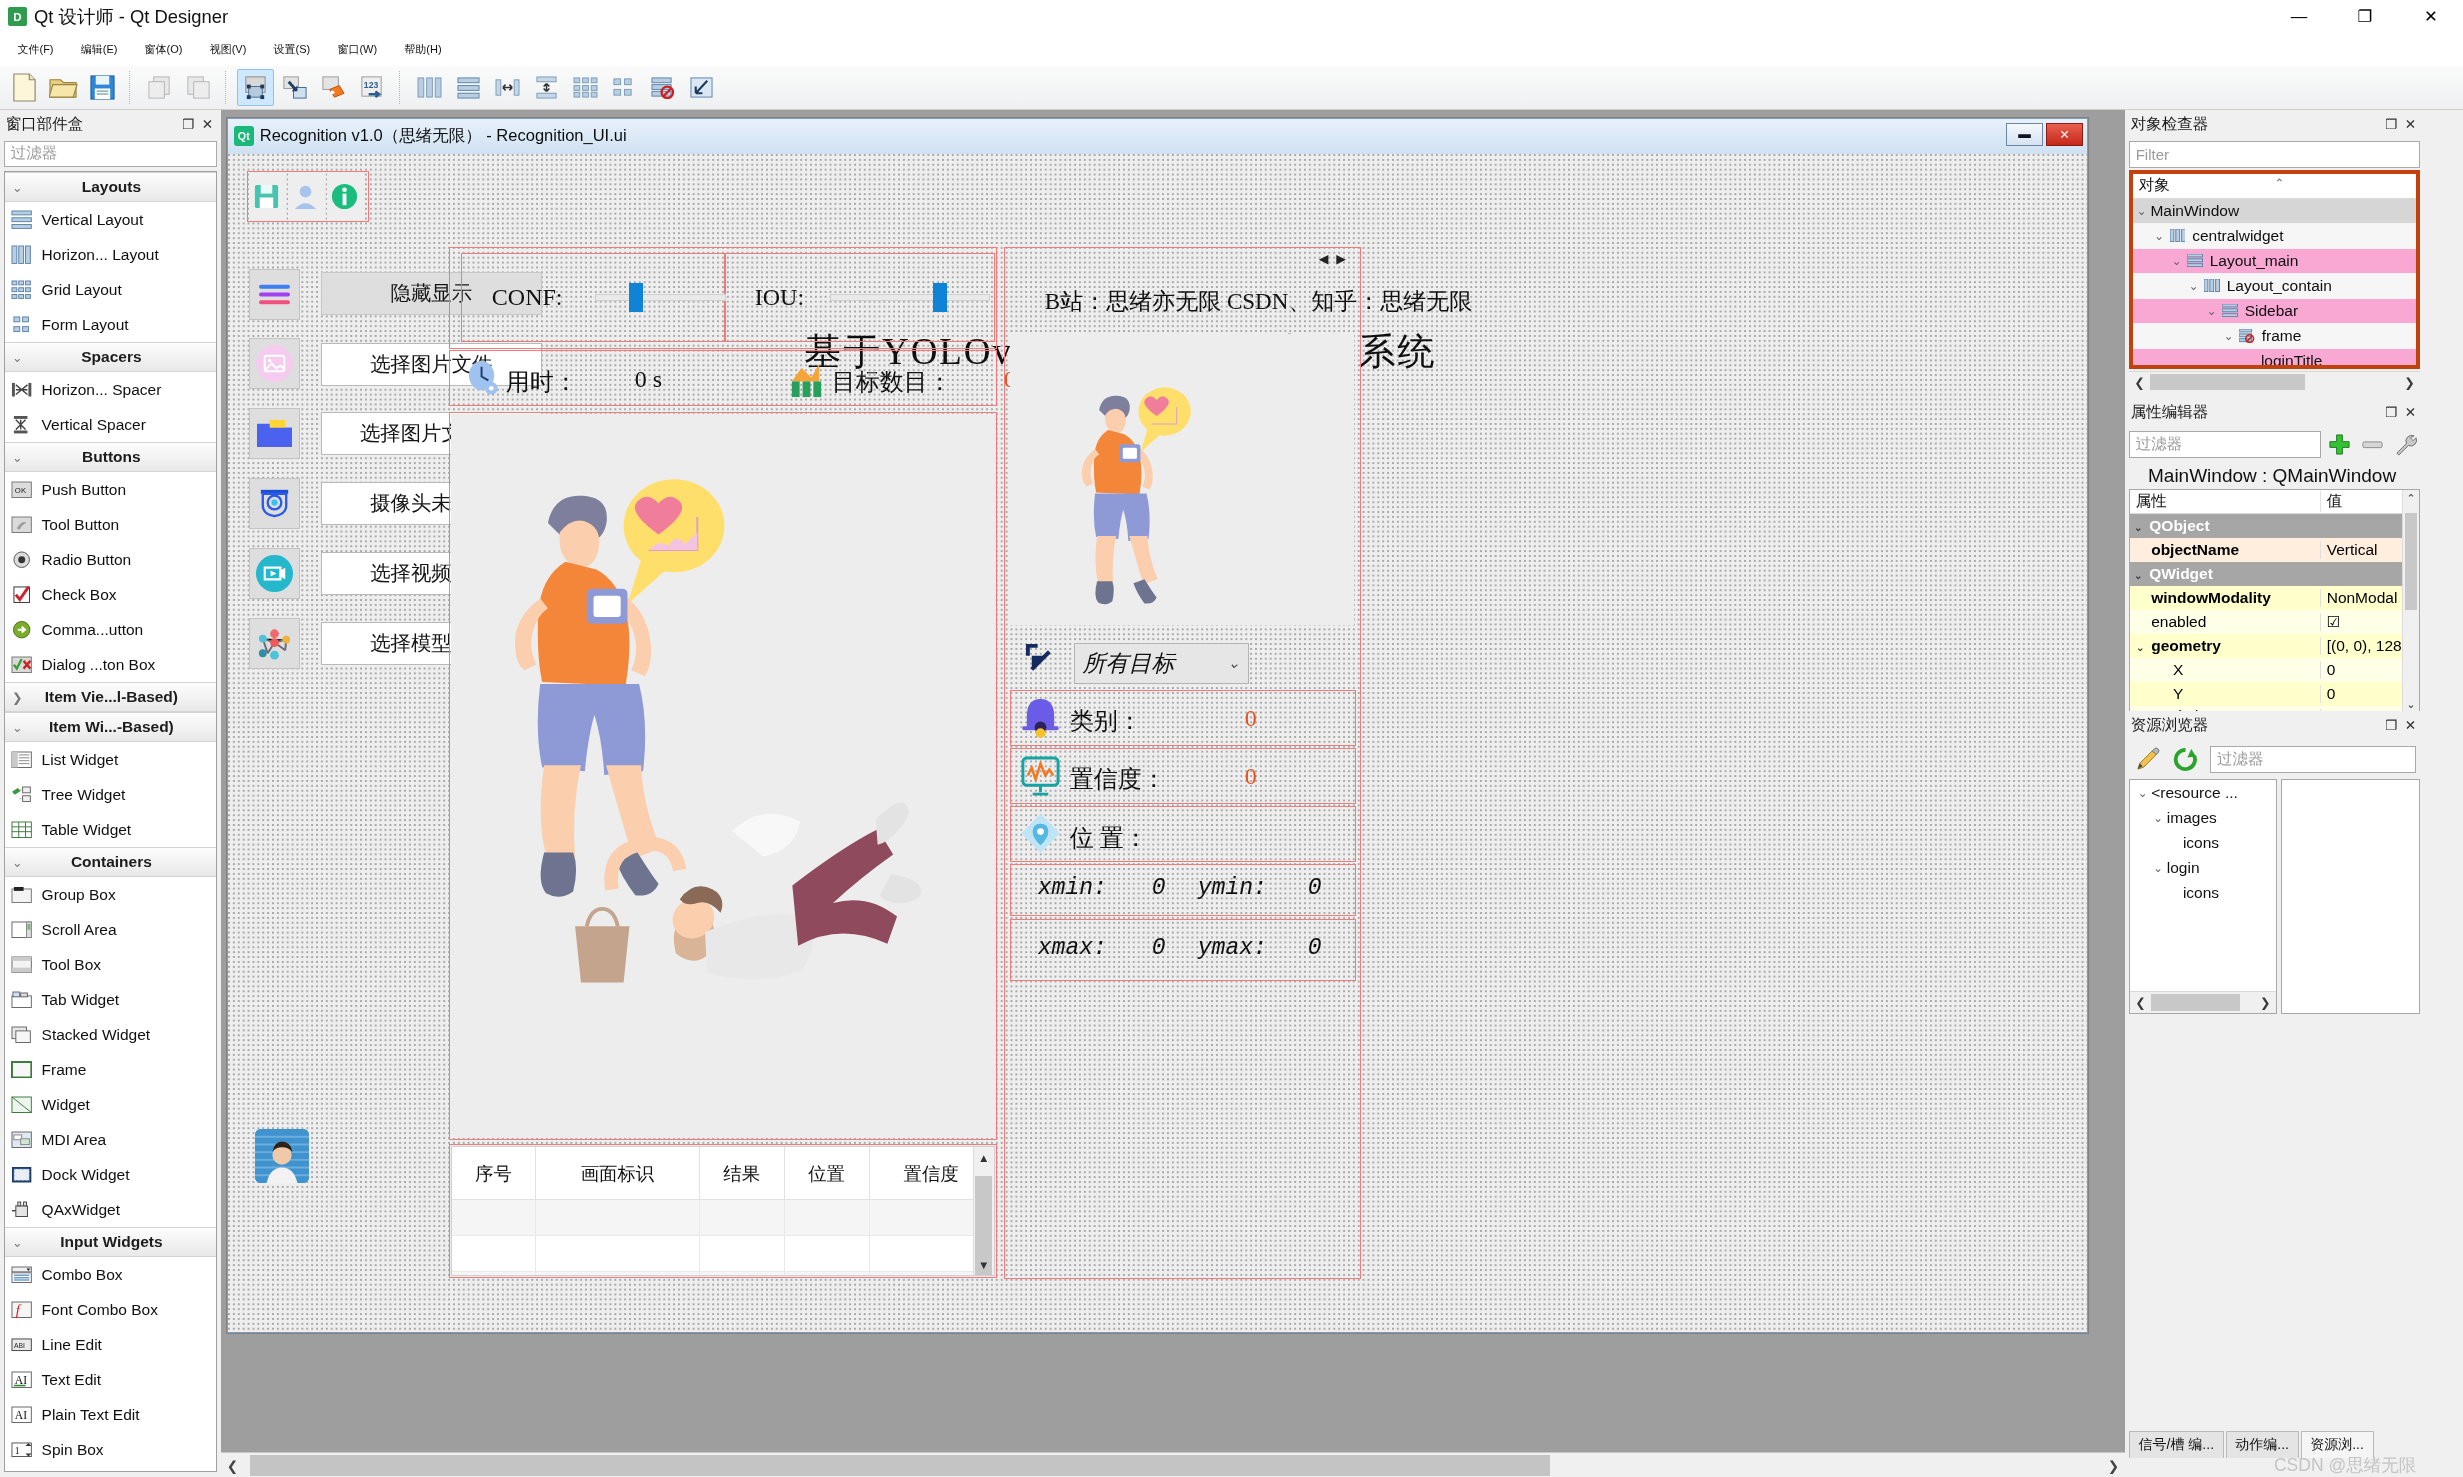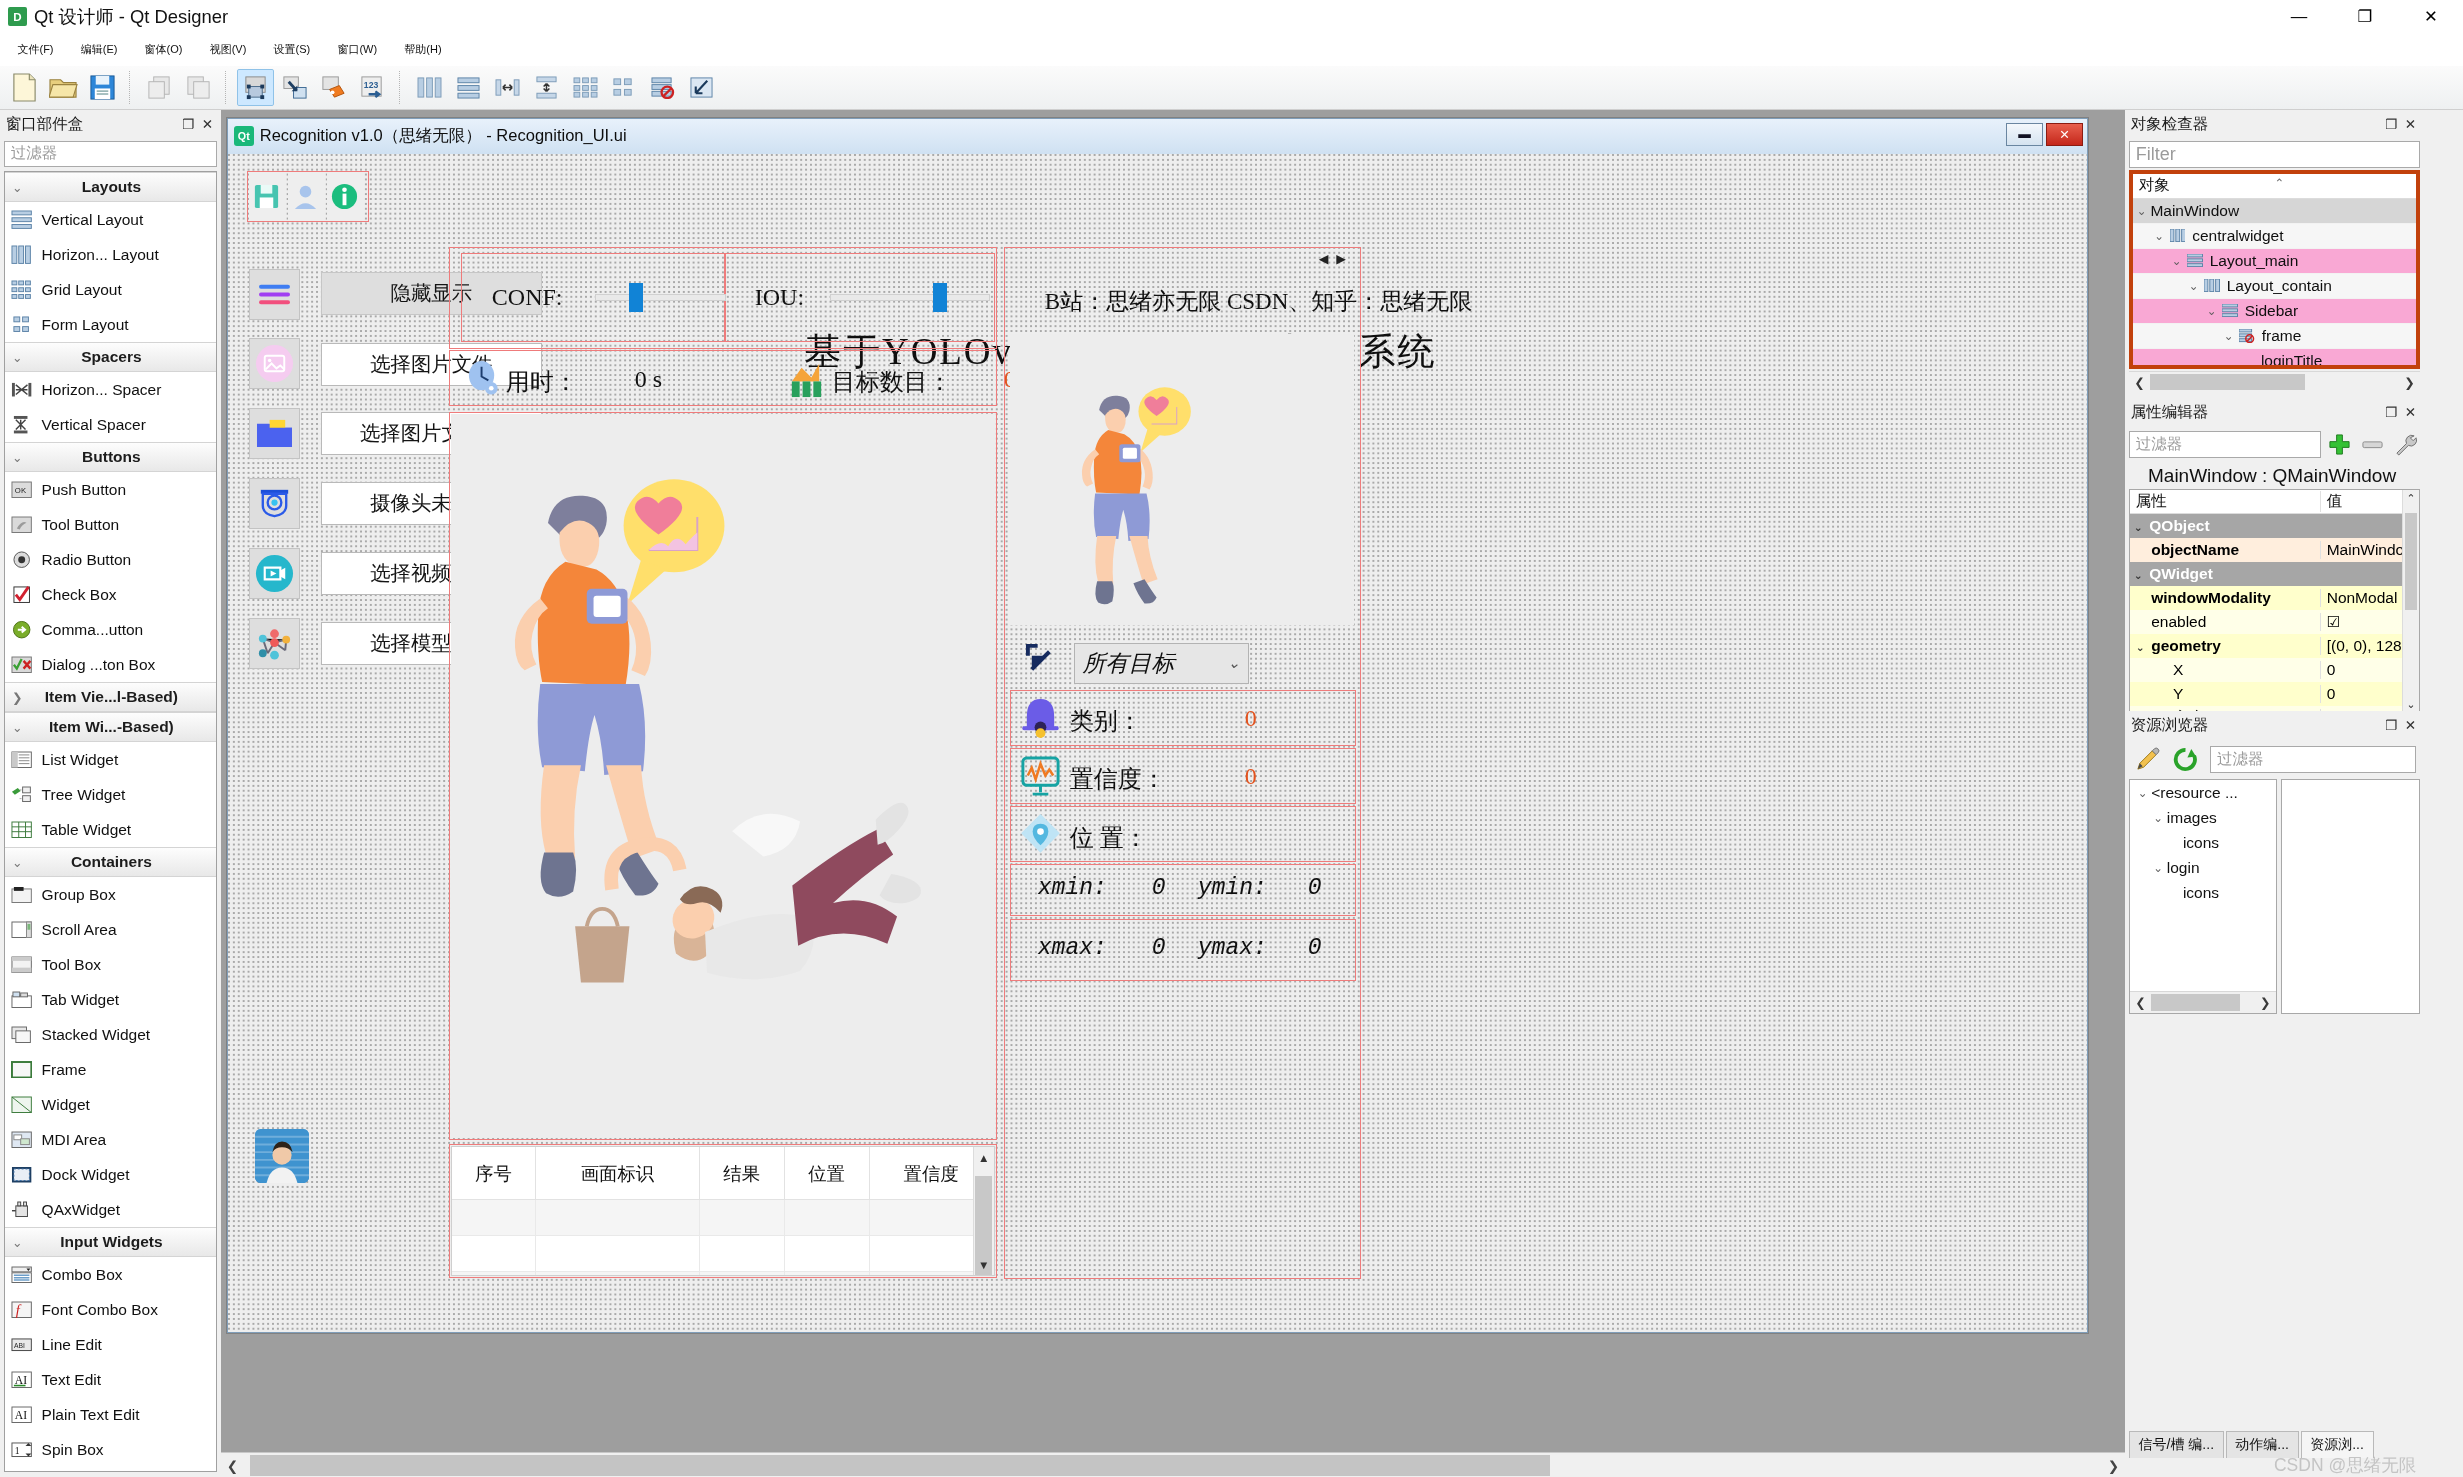--- a/index.html
+++ b/index.html
@@ -246,21 +246,21 @@
 
   
   .rightdocks {
     position: absolute; right: 0; top: 110px; width: 339px; bottom: 0;
     background: #f0f0f0;
   }
   .rd-panel { position: absolute; left: 0; width: 299px; }
   .filterbox {
     height: 27px; margin: 1.9px 3.9px; background: #fff; border: 1px solid #a9a9a9;
     display: flex; align-items: center; padding-left: 5.8px;
-    font-size: 18px; color: #9b9b9b;
+    font-size: 15px; color: #9b9b9b;
   }
   .tree {
     background: #f9a8d4; border: 4px solid #c2410c; overflow: hidden; position: relative;
   }
   .tree-head {
     height: 25px; border-bottom: 1px solid #dcdcdc; background:#fff;
     display:flex; align-items:center; padding-left: 5.8px; font-size: 15.5px; color:#111;
     position: relative;
   }
   .tree-head .updot { position:absolute; left: 50%; top: 1.9px; font-size: 11.6px; color:#777; }
@@ -1352,21 +1352,21 @@
         <div class="prow header">
           <span class="pk">属性</span>
           <span class="pv">值</span>
         </div>
         <div class="prow group">
           <span class="pk"><span class="chev-sm">⌄</span><span>QObject</span></span>
           <span class="pv"></span>
         </div>
         <div class="prow peach bold">
           <span class="pk ind1">objectName</span>
-          <span class="pv">MainWindo</span>
+          <span class="pv">Vertical</span>
         </div>
         <div class="prow group">
           <span class="pk"><span class="chev-sm">⌄</span><span>QWidget</span></span>
           <span class="pv"></span>
         </div>
         <div class="prow yellow bold">
           <span class="pk ind1">windowModality</span>
           <span class="pv">NonModal</span>
         </div>
         <div class="prow yellow2">

